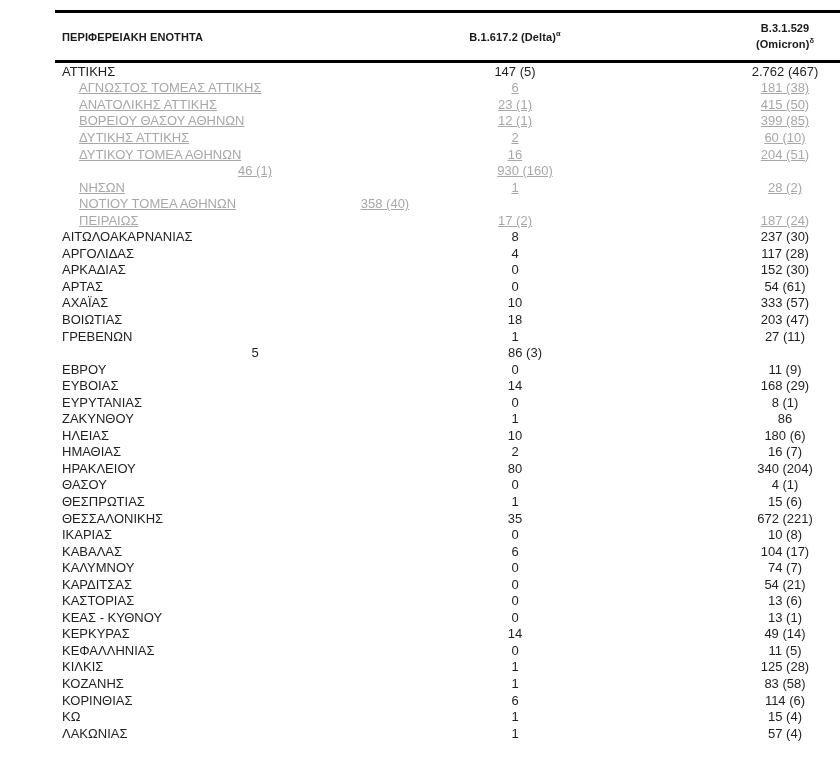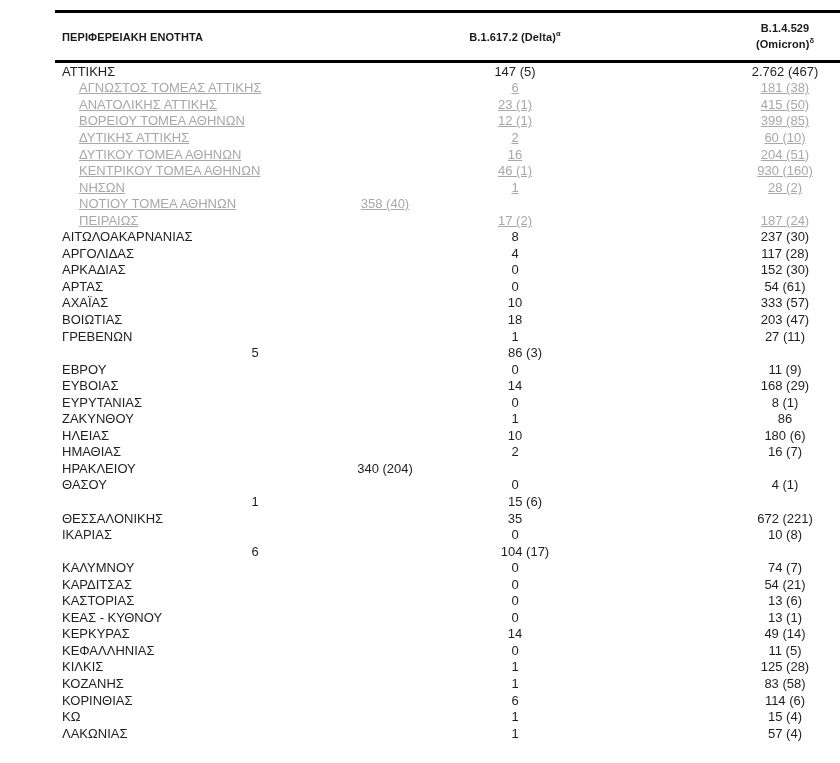--- a/index.html
+++ b/index.html
@@ -64,21 +64,21 @@
 
     <div class="thead">
       <div class="th th-region">
         <span>ΠΕΡΙΦΕΡΕΙΑΚΗ ΕΝΟΤΗΤΑ</span>
       </div>
       <div class="th th-delta">
         <span>B.1.617.2 (Delta)</span><sup>α</sup>
       </div>
       <div class="th th-omicron">
         <div>
-          <span>B.1.4.529</span>
+          <span>B.3.1.529</span>
         </div>
         <div>
           <span>(Omicron)</span><sup>δ</sup>
         </div>
       </div>
     </div>
 
     <div class="tbody">
         <div class="row">
     <div class="c-region">ΑΤΤΙΚΗΣ</div>
@@ -89,36 +89,35 @@
     <div class="c-region">ΑΓΝΩΣΤΟΣ ΤΟΜΕΑΣ ΑΤΤΙΚΗΣ</div>
     <div class="c-delta">6</div>
     <div class="c-omicron">181 (38)</div>
   </div>
         <div class="row muted">
     <div class="c-region">ΑΝΑΤΟΛΙΚΗΣ ΑΤΤΙΚΗΣ</div>
     <div class="c-delta">23 (1)</div>
     <div class="c-omicron">415 (50)</div>
   </div>
         <div class="row muted">
-    <div class="c-region">ΒΟΡΕΙΟΥ ΤΟΜΕΑ ΑΘΗΝΩΝ</div>
+    <div class="c-region">ΒΟΡΕΙΟΥ ΘΑΣΟΥ ΑΘΗΝΩΝ</div>
     <div class="c-delta">12 (1)</div>
     <div class="c-omicron">399 (85)</div>
   </div>
         <div class="row muted">
     <div class="c-region">ΔΥΤΙΚΗΣ ΑΤΤΙΚΗΣ</div>
     <div class="c-delta">2</div>
     <div class="c-omicron">60 (10)</div>
   </div>
         <div class="row muted">
     <div class="c-region">ΔΥΤΙΚΟΥ ΤΟΜΕΑ ΑΘΗΝΩΝ</div>
     <div class="c-delta">16</div>
     <div class="c-omicron">204 (51)</div>
   </div>
         <div class="row muted">
-    <div class="c-region">ΚΕΝΤΡΙΚΟΥ ΤΟΜΕΑ ΑΘΗΝΩΝ</div>
     <div class="c-delta">46 (1)</div>
     <div class="c-omicron">930 (160)</div>
   </div>
         <div class="row muted">
     <div class="c-region">ΝΗΣΩΝ</div>
     <div class="c-delta">1</div>
     <div class="c-omicron">28 (2)</div>
   </div>
         <div class="row muted">
     <div class="c-region">ΝΟΤΙΟΥ ΤΟΜΕΑ ΑΘΗΝΩΝ</div>
@@ -193,42 +192,45 @@
     <div class="c-delta">10</div>
     <div class="c-omicron">180 (6)</div>
   </div>
         <div class="row">
     <div class="c-region">ΗΜΑΘΙΑΣ</div>
     <div class="c-delta">2</div>
     <div class="c-omicron">16 (7)</div>
   </div>
         <div class="row">
     <div class="c-region">ΗΡΑΚΛΕΙΟΥ</div>
+    <div class="c-delta">80</div>
     <div class="c-omicron">340 (204)</div>
   </div>
         <div class="row">
     <div class="c-region">ΘΑΣΟΥ</div>
     <div class="c-delta">0</div>
     <div class="c-omicron">4 (1)</div>
   </div>
         <div class="row">
+    <div class="c-region">ΘΕΣΠΡΩΤΙΑΣ</div>
     <div class="c-delta">1</div>
     <div class="c-omicron">15 (6)</div>
   </div>
         <div class="row">
     <div class="c-region">ΘΕΣΣΑΛΟΝΙΚΗΣ</div>
     <div class="c-delta">35</div>
     <div class="c-omicron">672 (221)</div>
   </div>
         <div class="row">
     <div class="c-region">ΙΚΑΡΙΑΣ</div>
     <div class="c-delta">0</div>
     <div class="c-omicron">10 (8)</div>
   </div>
         <div class="row">
+    <div class="c-region">ΚΑΒΑΛΑΣ</div>
     <div class="c-delta">6</div>
     <div class="c-omicron">104 (17)</div>
   </div>
         <div class="row">
     <div class="c-region">ΚΑΛΥΜΝΟΥ</div>
     <div class="c-delta">0</div>
     <div class="c-omicron">74 (7)</div>
   </div>
         <div class="row">
     <div class="c-region">ΚΑΡΔΙΤΣΑΣ</div>

